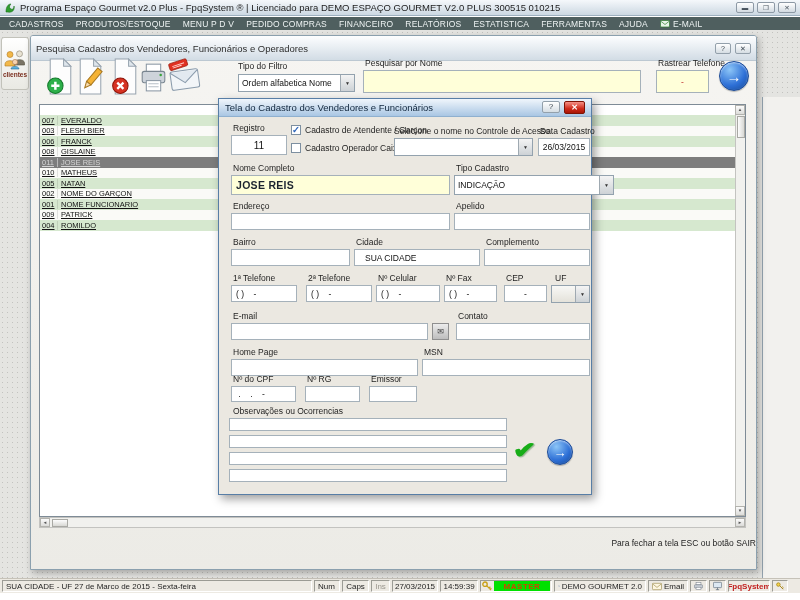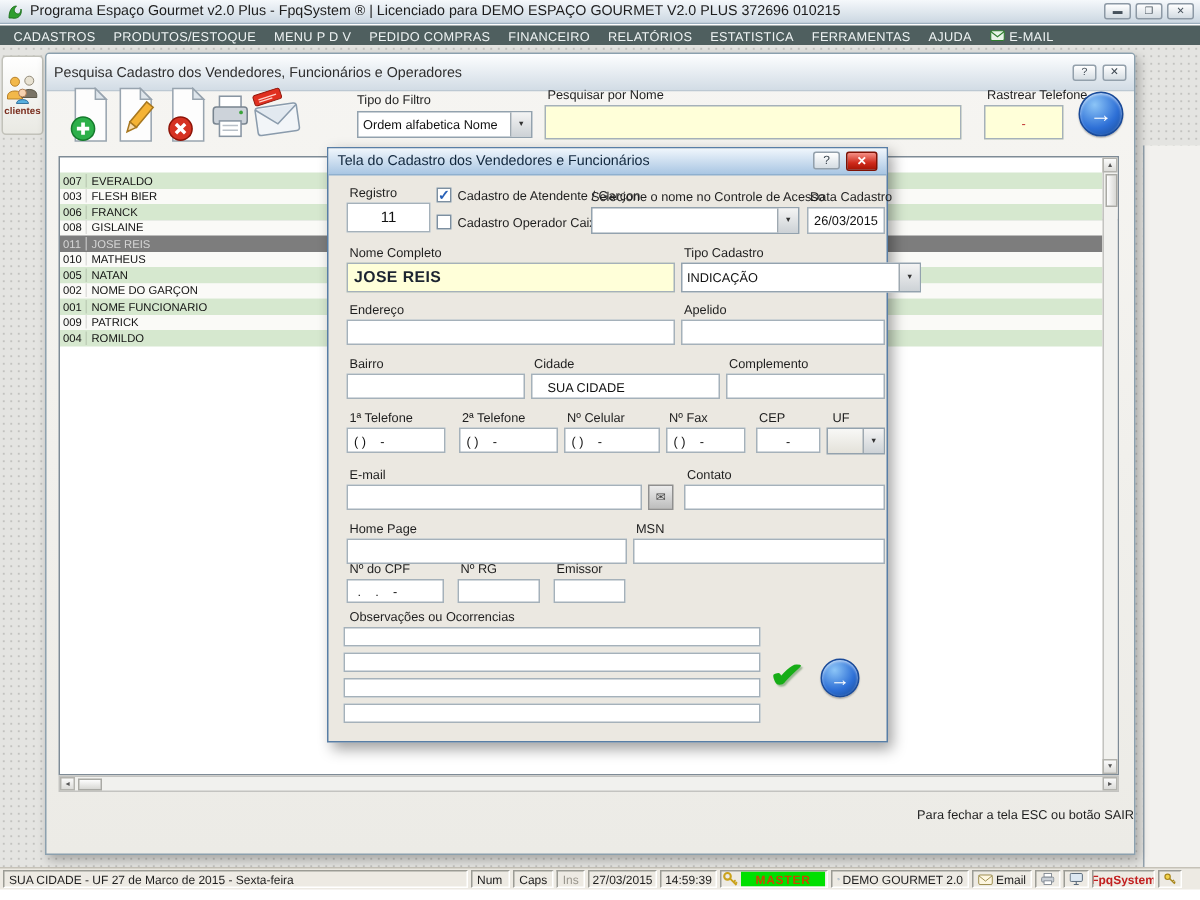--- a/index.html
+++ b/index.html
@@ -76,23 +76,23 @@
     border-bottom:1px solid #a9a9a9; display:flex; align-items:center; font-size:7.5px;
     color:#111; position:relative;margin-top:32px; }
   .ghead .h-num { width:18px; padding-left:2px; border-right:1px solid #b8b8b8; }
   .ghead .h-name { padding-left:3px; }
   .h-email { position:absolute; left:547px; top:0; line-height:10px; }
   .trows { position:absolute; left:0; top:10px; right:10px; }
   .trow { display:flex; height:10.5px; align-items:center; font-size:7.5px; color:#121212; }
   .trow.green { background:#d6e8cf; }
   .trow.plain { background:#fafaf7; }
   .trow.selected { background:#7d7d7d; color:#d6d6d6; }
-  .c-num { width:18px; padding-left:2px; border-right:1px solid rgba(0,0,0,.10); }
+  .c-num { width:18px; padding-left:2px; border-right:1px solid rgba(0,0,0,.10);text-decoration:underline; }
   .trow.selected .c-num { border-right:1px solid rgba(255,255,255,.45); }
-  .c-name { padding-left:3px; }
+  .c-name { padding-left:3px;text-decoration:underline; }
 
   .vscroll { position:absolute; right:0; top:0; width:10px; height:100%; background:#f1f1ee;
     border-left:1px solid #c3c3c0; }
   .sbtn { width:10px; height:10px; background:linear-gradient(#fbfbfb,#dcdcd9);
     border:1px solid #b3b3ae; font-size:4.5px; line-height:8px; text-align:center;
     color:#555; position:absolute; }
   .vthumb { position:absolute; left:1px; top:11px; width:8px; height:22px;
     background:linear-gradient(90deg,#fdfdfd,#d8d8d4); border:1px solid #a9a9a4; }
   .hscroll { position:absolute; left:8px; top:481px; width:707px; height:11px;
     background:#f1f1ee; border:1px solid #c3c3c0; }
@@ -138,21 +138,21 @@
     font-size:8px; display:flex; align-items:center; justify-content:center; letter-spacing:.5px; }
   .brand-text { color:#c22020; font-weight:bold; }
 </style>
 </head>
 <body>
 
 <div class="titlebar">
   <svg width="12" height="12" viewBox="0 0 12 12">
     <path d="M2 10 C2 5 4 2 7 2 C5 4 5 6 7 7 C9 8 10 6 10 4 C11 8 8 11 4 10 Z" fill="#2f9e2f" stroke="#1c6e1c" stroke-width=".6"></path>
   </svg>
-  <span class="title">Programa Espaço Gourmet v2.0 Plus - FpqSystem ® | Licenciado para  DEMO ESPAÇO GOURMET V2.0 PLUS 372696 010215</span>
+  <span class="title">Programa Espaço Gourmet v2.0 Plus - FpqSystem ® | Licenciado para  DEMO ESPAÇO GOURMET V2.0 PLUS 300515 010215</span>
   <div class="winbtns">
     <div class="winbtn">▬</div>
     <div class="winbtn">❐</div>
     <div class="winbtn">✕</div>
   </div>
 </div>
 
 <div class="menubar">
   <span class="menu-item">CADASTROS</span>
   <span class="menu-item">PRODUTOS/ESTOQUE</span>

